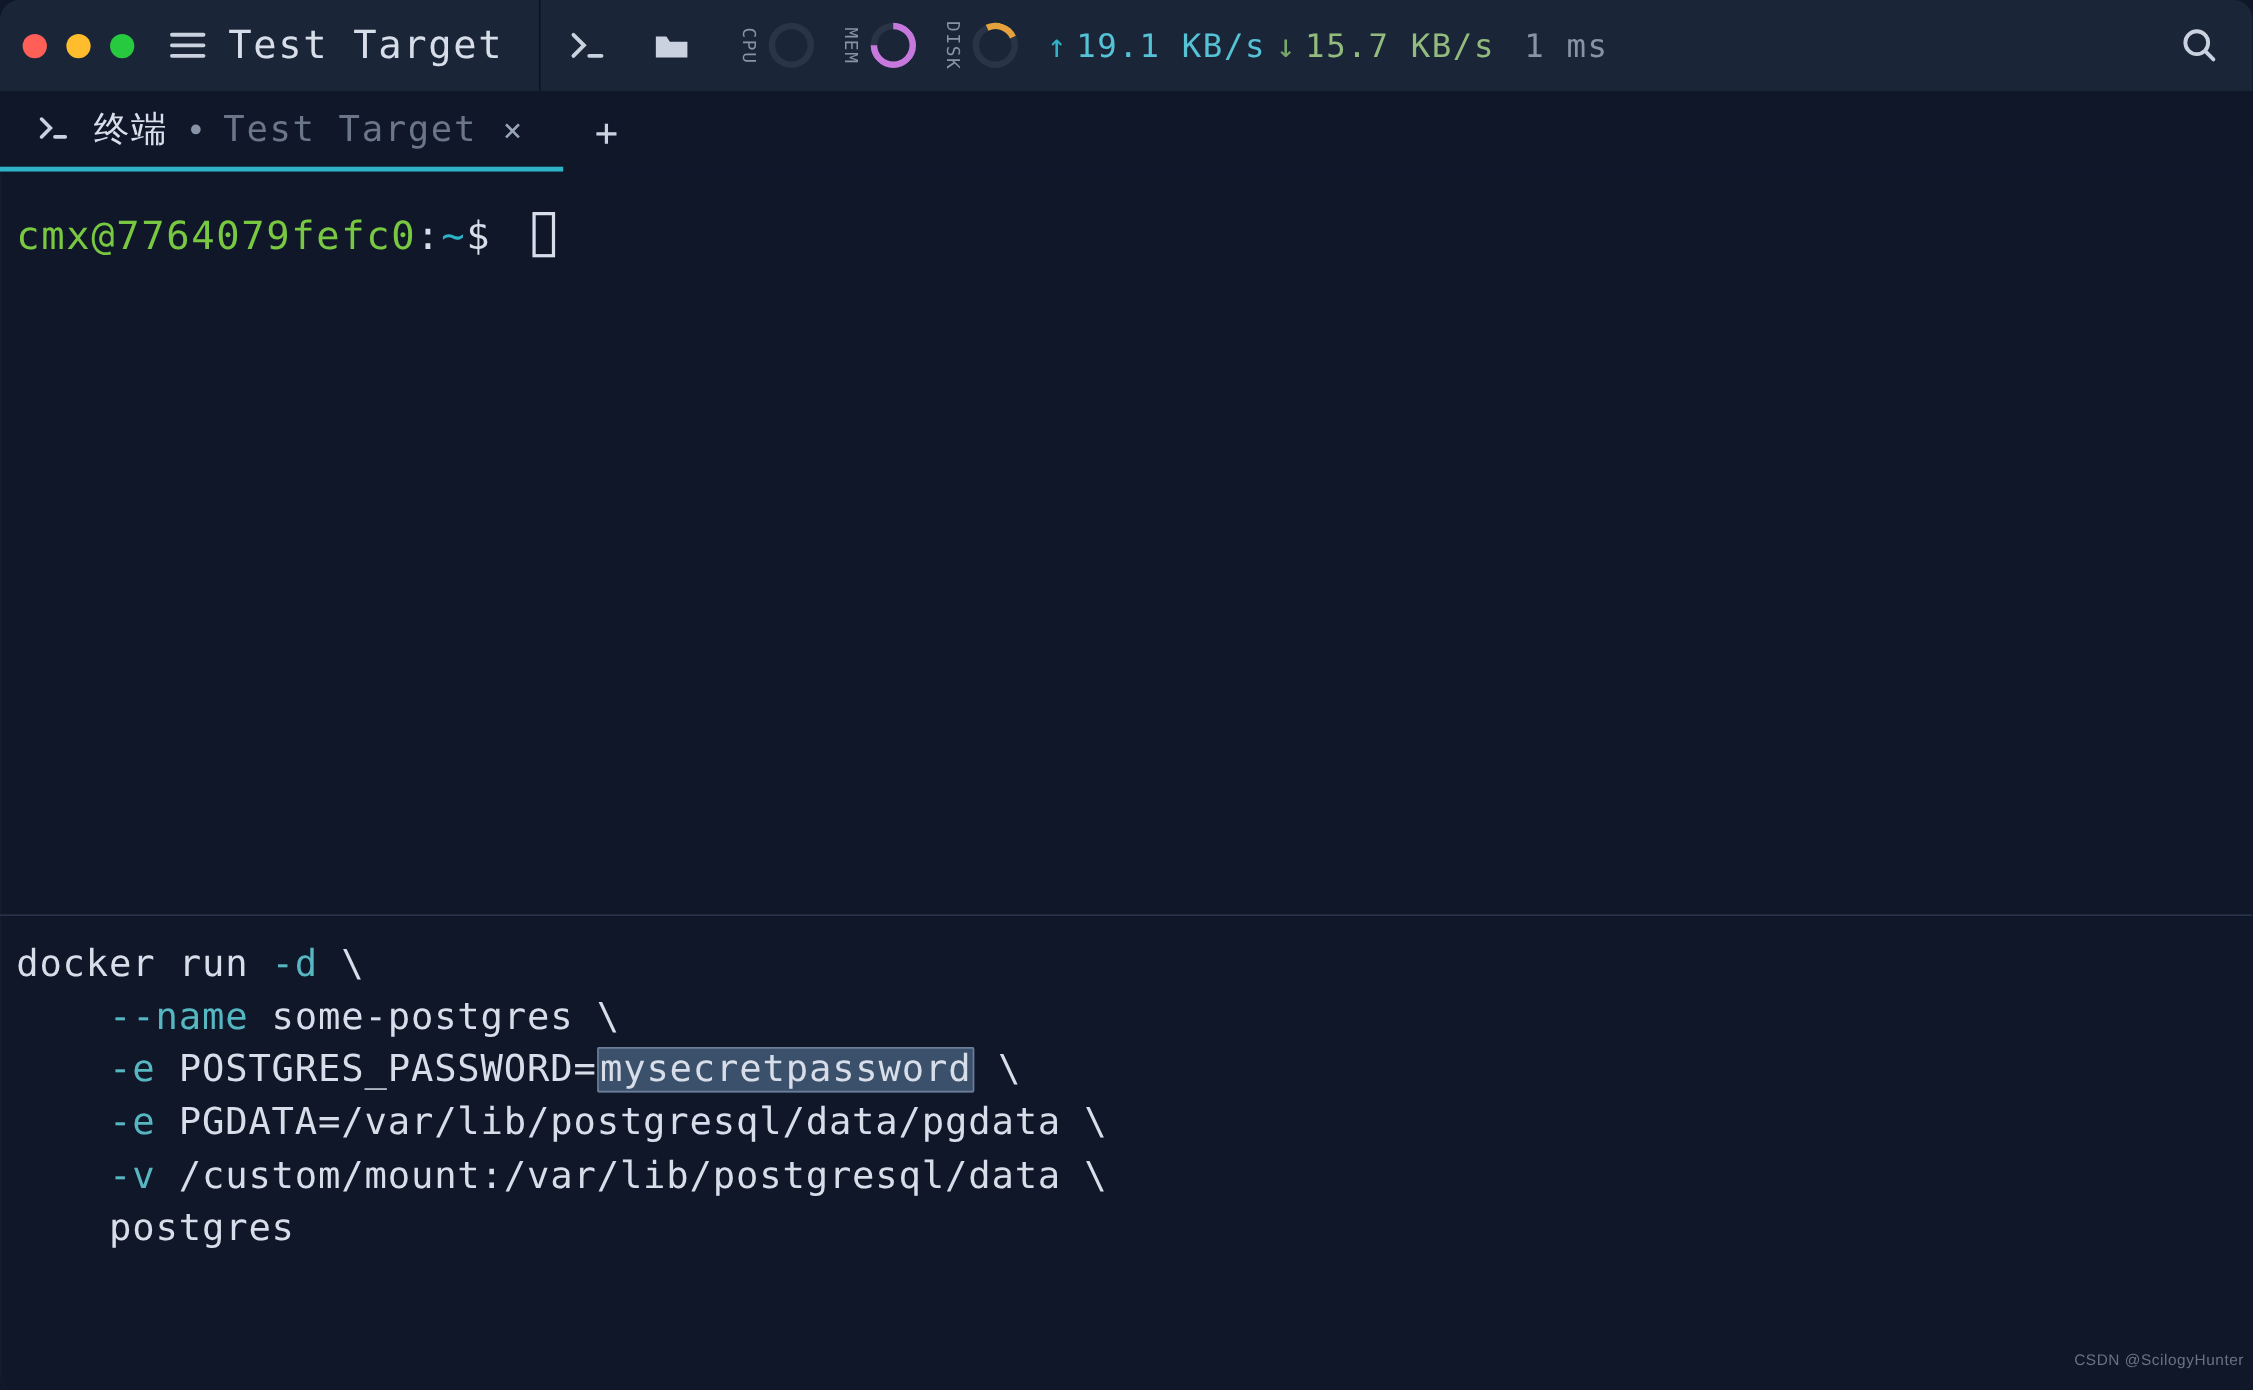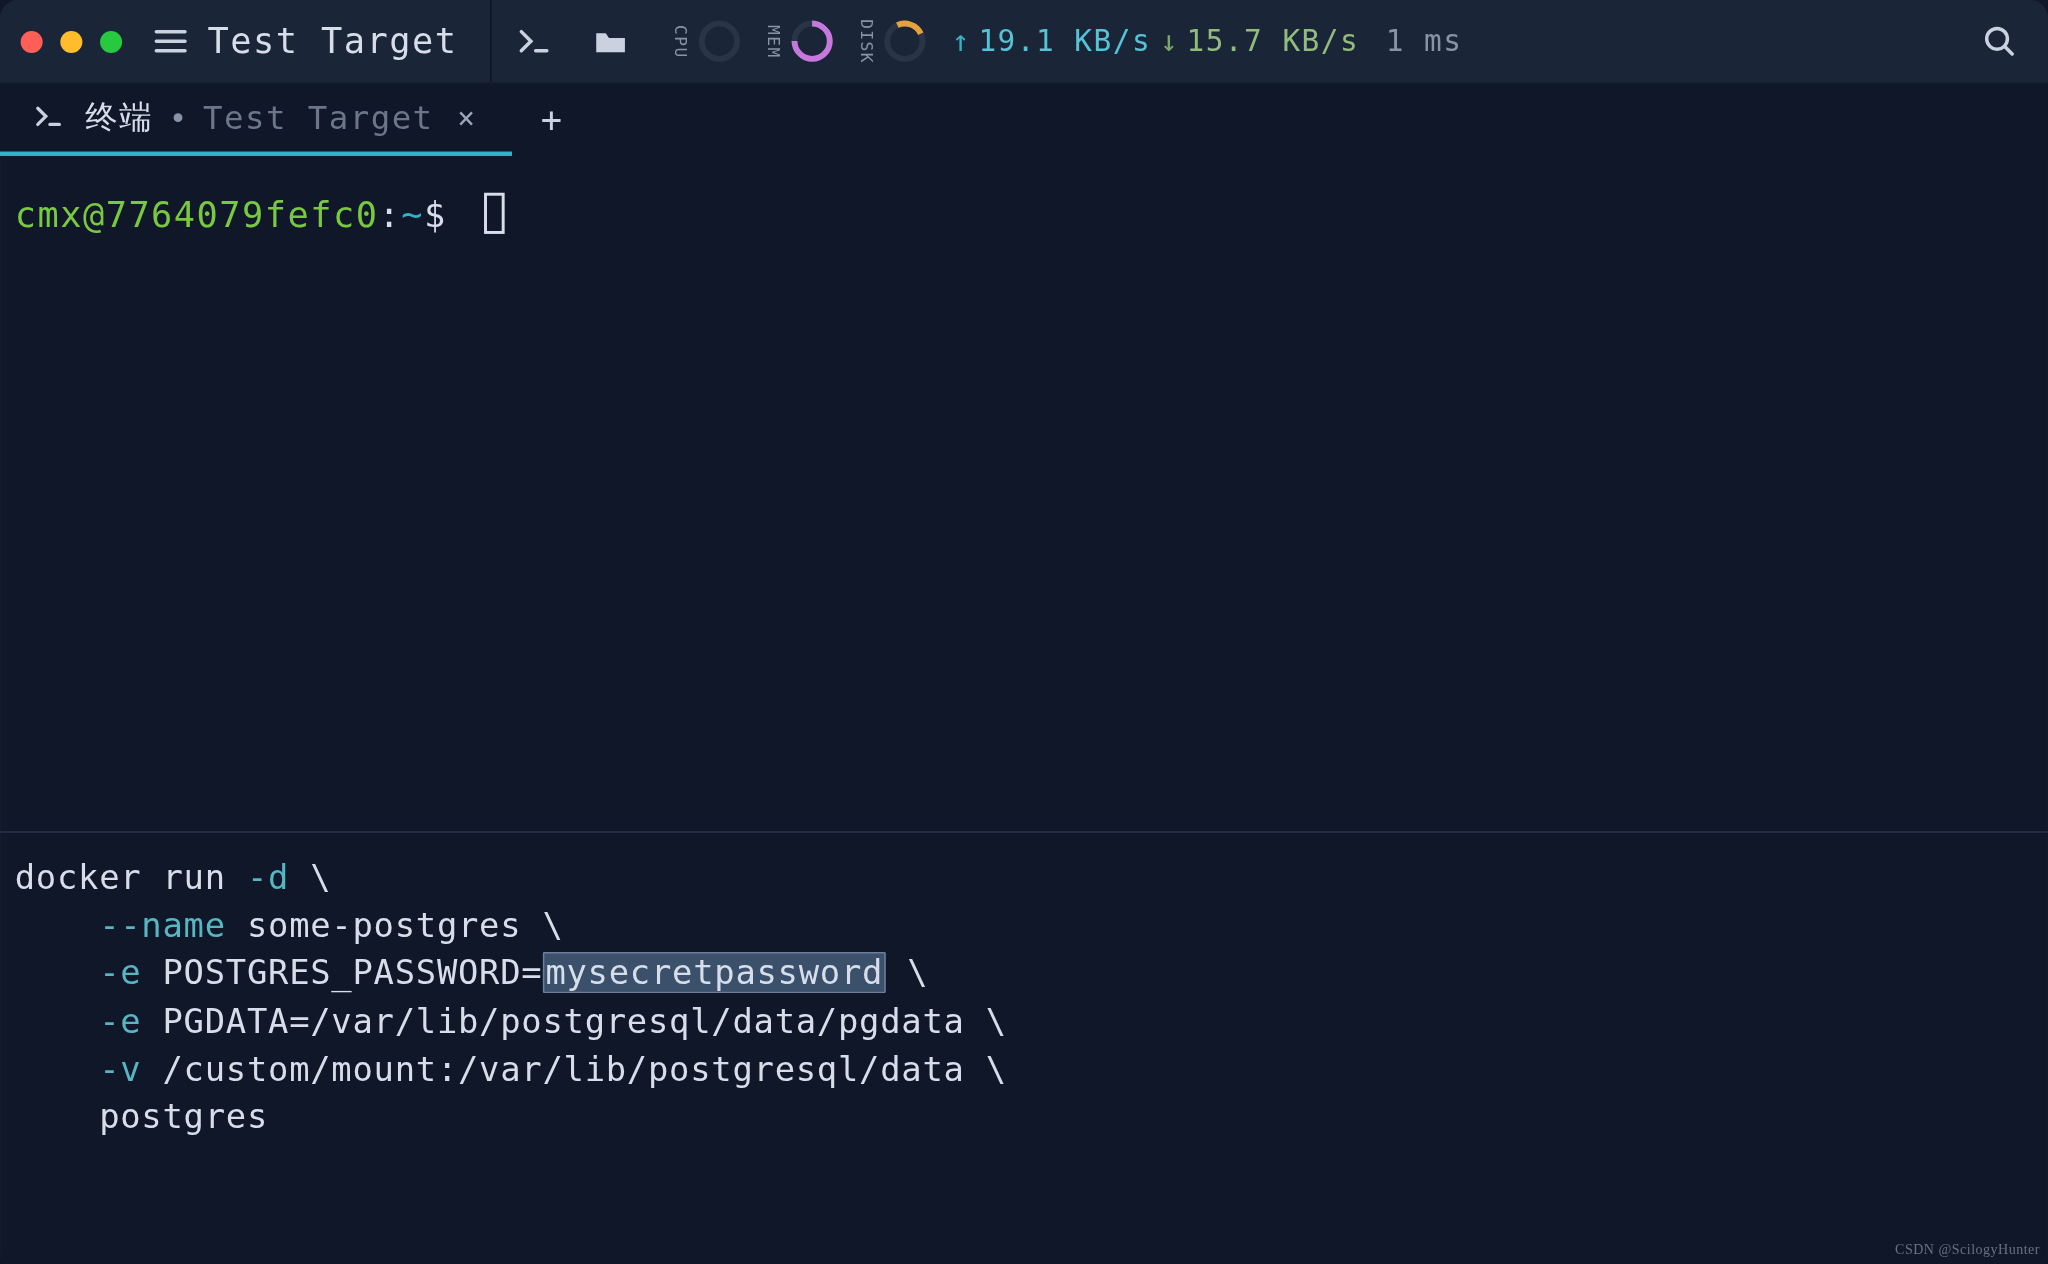--- a/index.html
+++ b/index.html
@@ -150,23 +150,23 @@
   .hl {
     background:#3a506b;
     border:1px solid #6c7e99;
     padding:0 1px;
     border-radius:1px;
   }
 
   
   .watermark {
     position: fixed;
-    right: 8px; bottom: 6px;
+    right: 8px; bottom: 20px;
     font-size: 14px;
-    font-family: Liberation Serif, serif;
+    font-family: Liberation Sans, sans-serif;
     color: #6a7180;
     letter-spacing: 0.5px;
   }
 
   .scale-wrap {
     transform-origin: top left;
   }
 </style>
 </head>
 <body style="width: 2048px; height: 1268.23px;">

